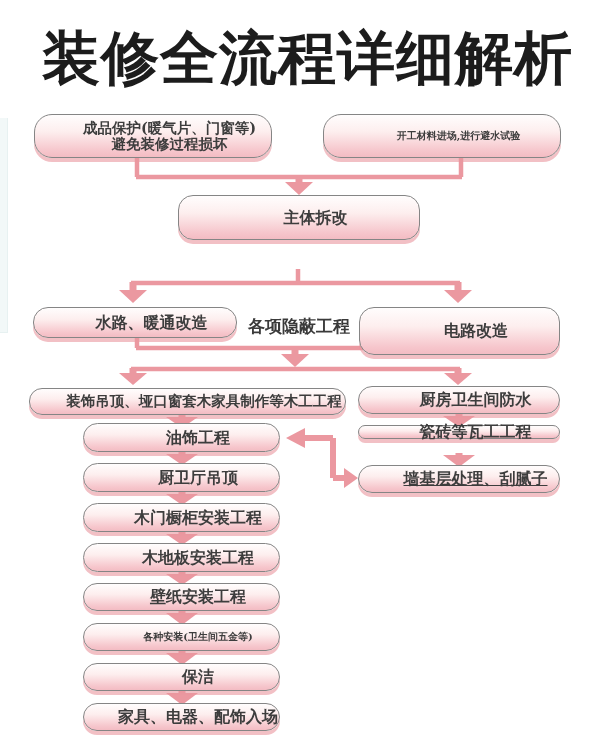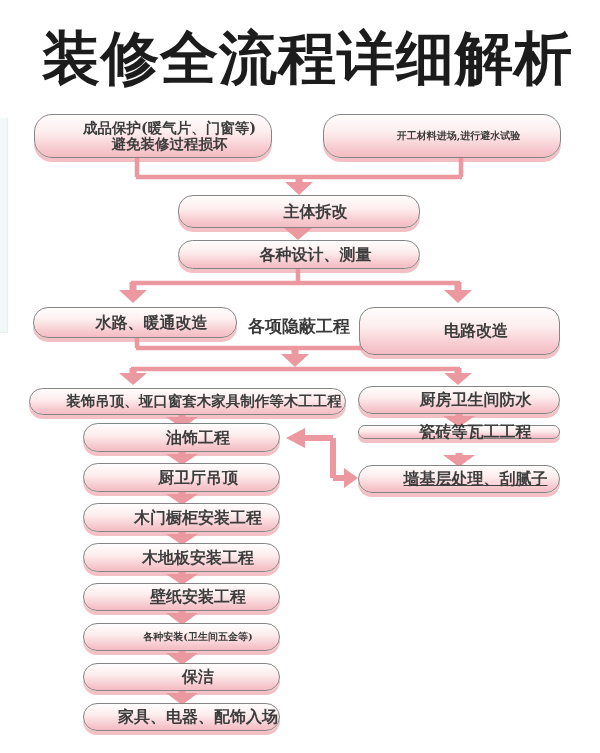--- a/index.html
+++ b/index.html
@@ -12,21 +12,21 @@
          font-family:Liberation Sans, sans-serif;}
   svg.wires{position:absolute;left:0;top:0;z-index:0;}
   .box{position:absolute;box-sizing:border-box;z-index:1;
        border:1.4px solid #858585;border-radius:15px;
        background:linear-gradient(180deg,#fffdfd 0%,#fdeeee 40%,#f6c6cc 85%,#f3bcc3 100%);
        box-shadow:0 4px 0 rgba(233,150,158,.6);
        display:flex;flex-direction:column;align-items:center;justify-content:center;
        font-weight:600;color:#3d3d3d;text-align:center;font-size:16px;line-height:1.12;
        white-space:nowrap;padding-left:33px;}
   .box.two{border-radius:18px;}
-  .sm{font-size:14.5px;}
+  .sm{font-size:14.5px;border-radius:13px;}
   .md{font-size:10px;}
   .freelabel{position:absolute;z-index:1;color:#3a3a3a;font-weight:600;
              font-size:17px;text-align:center;white-space:nowrap;}
   .edge-artifact{position:absolute;left:0;top:118px;width:7px;height:214px;z-index:0;
                  background:#f2f8f8;border-right:1px solid #e7f1f1;border-bottom:1px solid #e7f1f1;}
   .b{font-weight:800;}
 </style>
 </head>
 <body>
 
@@ -83,25 +83,22 @@
   </svg>
 
   <div class="box two sm" style="left:34px;top:114px;width:238px;height:44px;">
     <div><span class="b">成品保护</span><span>(暖气片、门窗等)</span></div>
     <div>避免装修过程损坏</div>
   </div>
   <div class="box two md" style="left:323px;top:114px;width:238px;height:44px;">
     <span>开工材料进场,进行避水试验</span>
   </div>
 
-  <div class="box" style="left:178px;top:195px;width:242px;height:33px;">
+  <div class="box" style="left:178px;top:195px;width:242px;height:45px;">
     <span>主体拆改</span>
-  </div>
-  <div class="box" style="left:178px;top:240px;width:242px;height:29px;">
-    <span>各种设计、测量</span>
   </div>
 
   <div class="box" style="left:33px;top:307px;width:204px;height:31px;">
     <span>水路、暖通改造</span>
   </div>
   <div class="freelabel" style="left:238px;top:315px;width:122px;">各项隐蔽工程</div>
   <div class="box" style="left:359px;top:307px;width:201px;height:48px;">
     <span>电路改造</span>
   </div>
 

